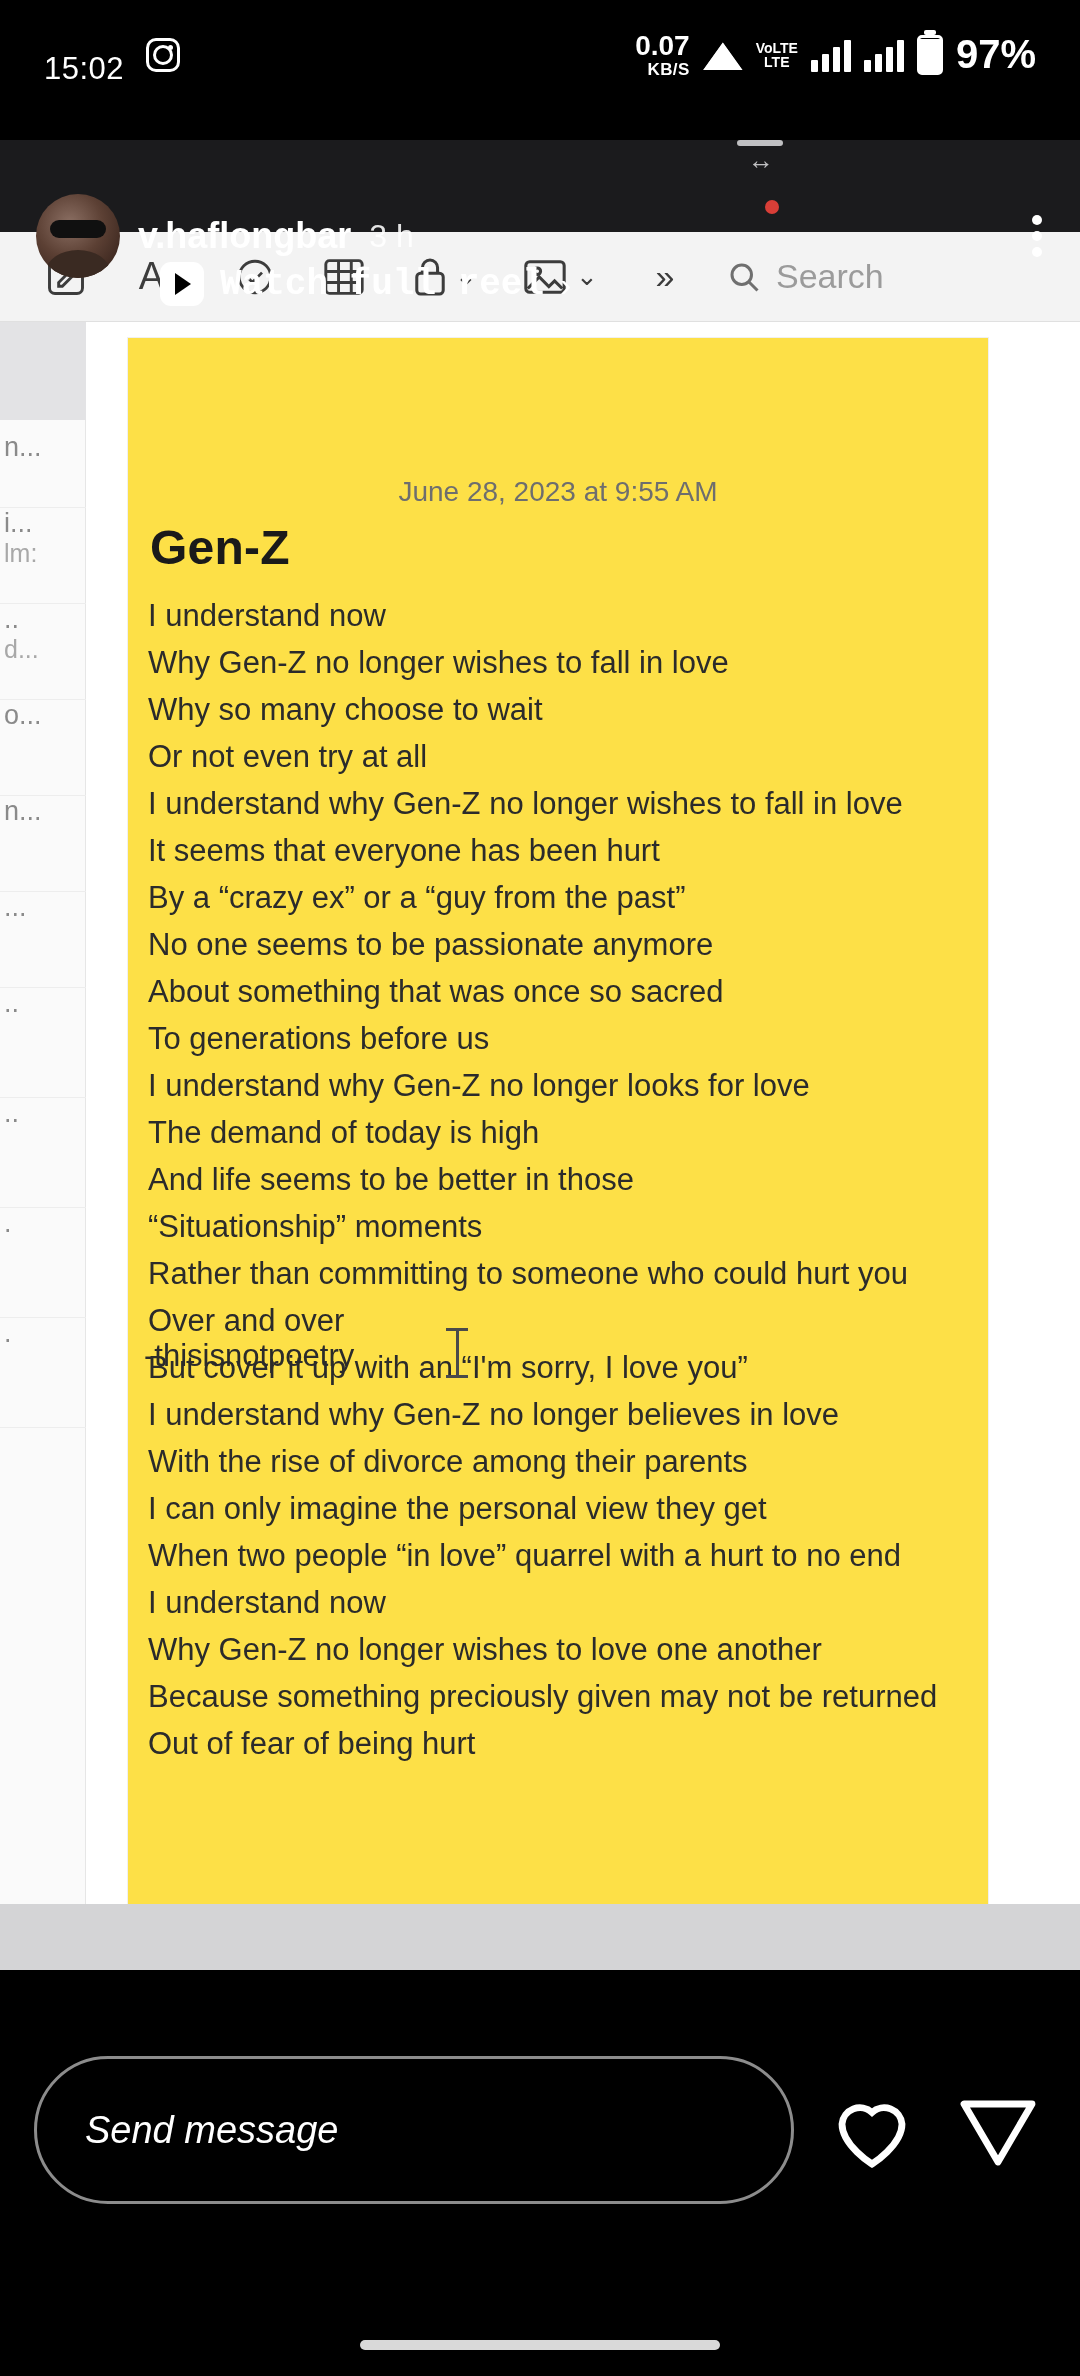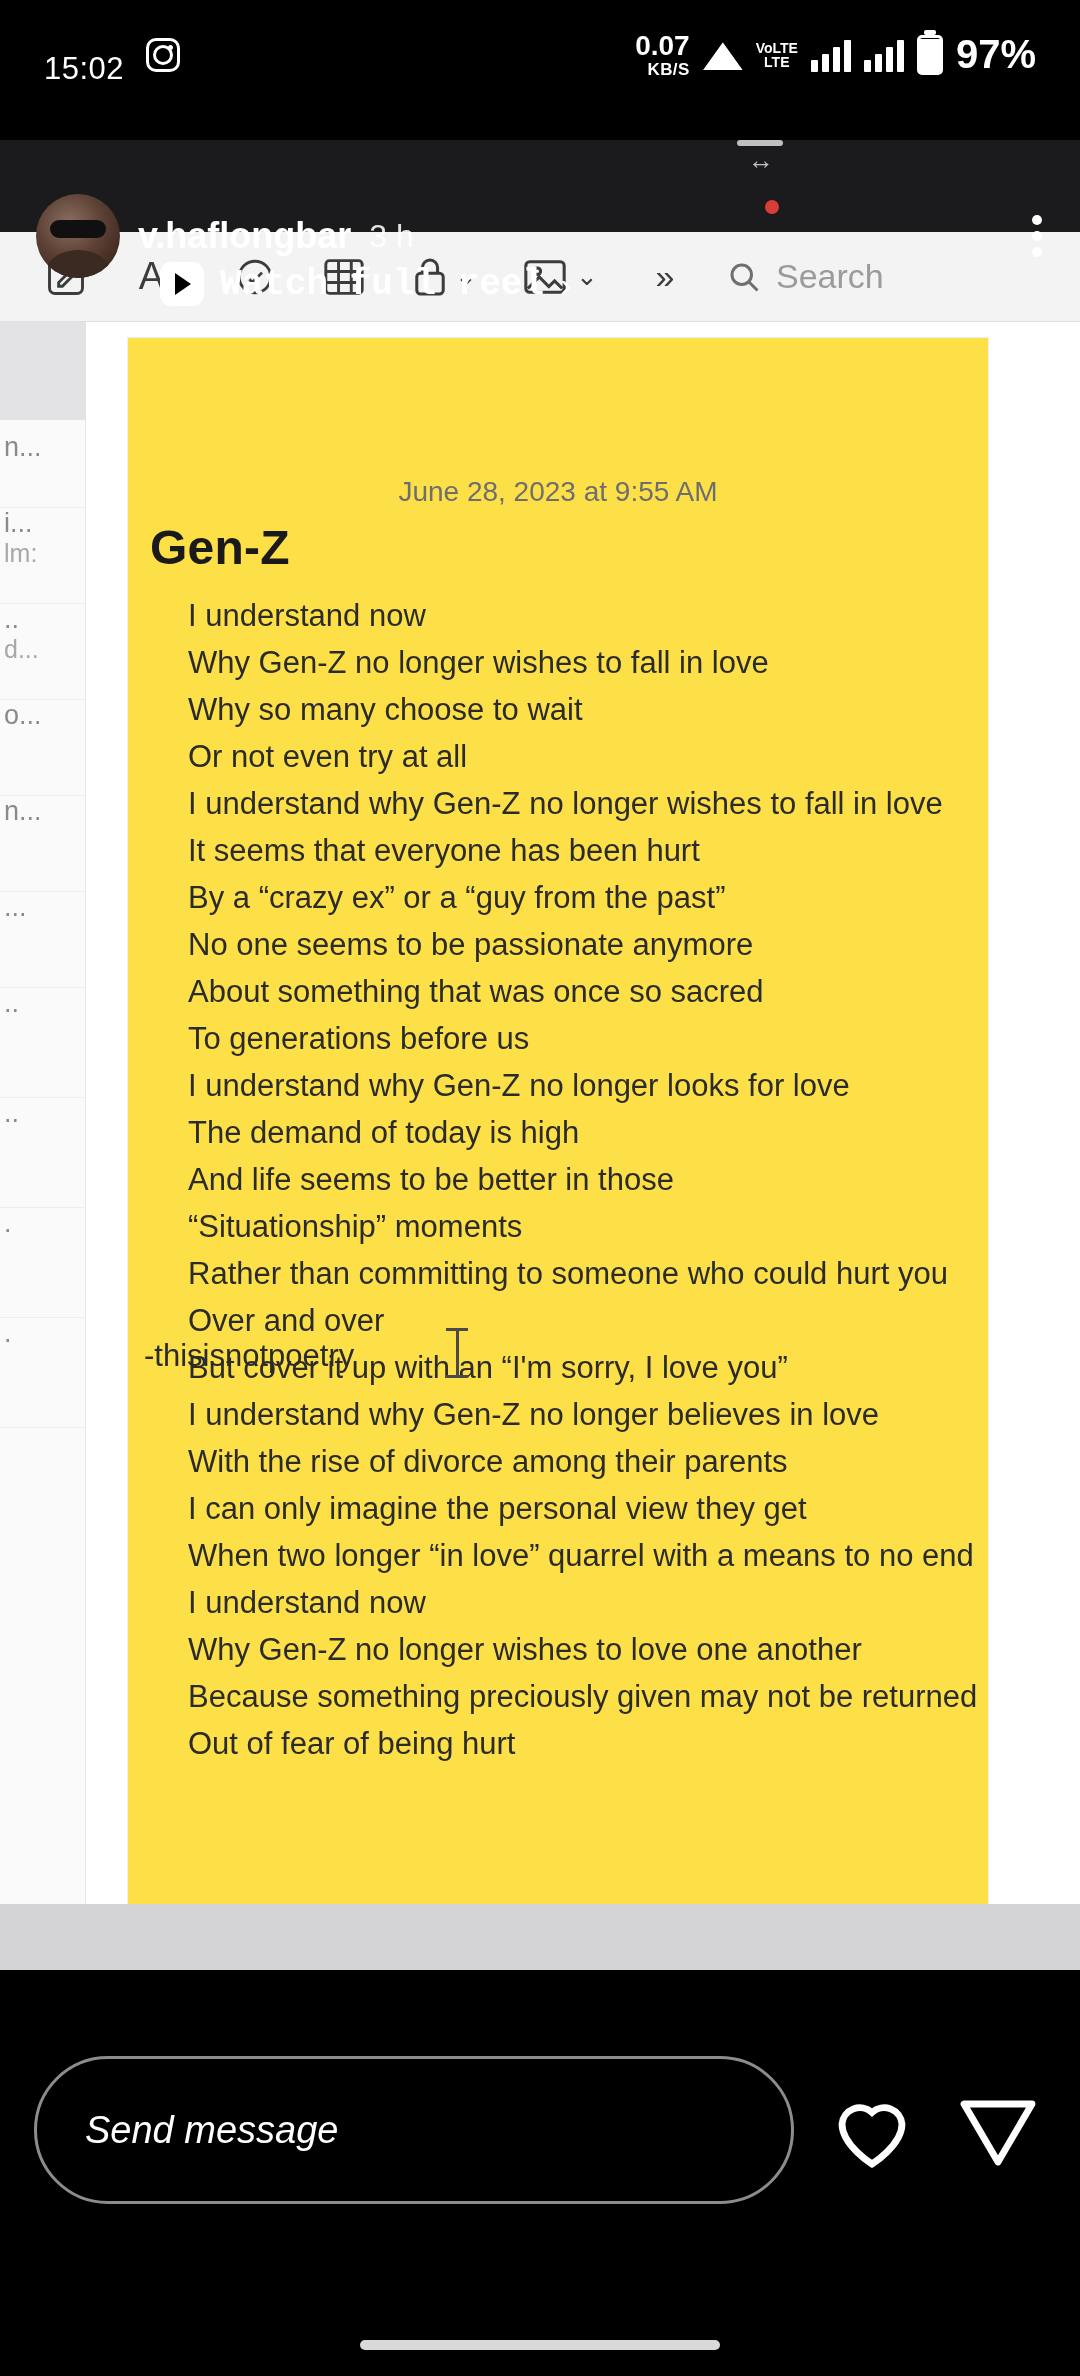--- a/index.html
+++ b/index.html
@@ -188,21 +188,21 @@
   .note-date {
     position: absolute; top: 138px; left: 0; width: 860px; text-align: center;
     font-size: 28px; color: #6e6e6e;
   }
   .note-title {
     position: absolute; top: 182px; left: 22px;
     font-size: 48px; font-weight: 700; color: #1a1a1a; letter-spacing: .2px;
   }
   .note-body {
     position: absolute; top: 254px; left: 20px; width: 820px;
-    font-size: 31px; line-height: 47px; color: #2b2b2b; margin-left: 40px;
+    font-size: 31px; line-height: 47px; color: #2b2b2b;
   }
   .note-sig {
     position: absolute; top: 1000px; left: 16px;
     font-size: 31px; color: #2b2b2b;
   }
   .cursor-ibeam {
     position: absolute; top: 990px; left: 318px; width: 22px; height: 50px;
   }
   .cursor-ibeam::before, .cursor-ibeam::after {
     content: ""; position: absolute; left: 0; width: 22px; height: 3px; background: #4a4a4a;
@@ -387,21 +387,21 @@
             <div class="note-line">I understand why Gen-Z no longer looks for love</div>
             <div class="note-line">The demand of today is high</div>
             <div class="note-line">And life seems to be better in those</div>
             <div class="note-line">“Situationship” moments</div>
             <div class="note-line">Rather than committing to someone who could hurt you</div>
             <div class="note-line">Over and over</div>
             <div class="note-line">But cover it up with an “I'm sorry, I love you”</div>
             <div class="note-line">I understand why Gen-Z no longer believes in love</div>
             <div class="note-line">With the rise of divorce among their parents</div>
             <div class="note-line">I can only imagine the personal view they get</div>
-            <div class="note-line">When two longer “in love” quarrel with a means to no end</div>
+            <div class="note-line">When two people “in love” quarrel with a hurt to no end</div>
             <div class="note-line">I understand now</div>
             <div class="note-line">Why Gen-Z no longer wishes to love one another</div>
             <div class="note-line">Because something preciously given may not be returned</div>
             <div class="note-line">Out of fear of being hurt</div>
           </div>
         <div class="note-sig">-thisisnotpoetry</div>
         <div class="cursor-ibeam">
             <i></i>
           </div>
       </div>

